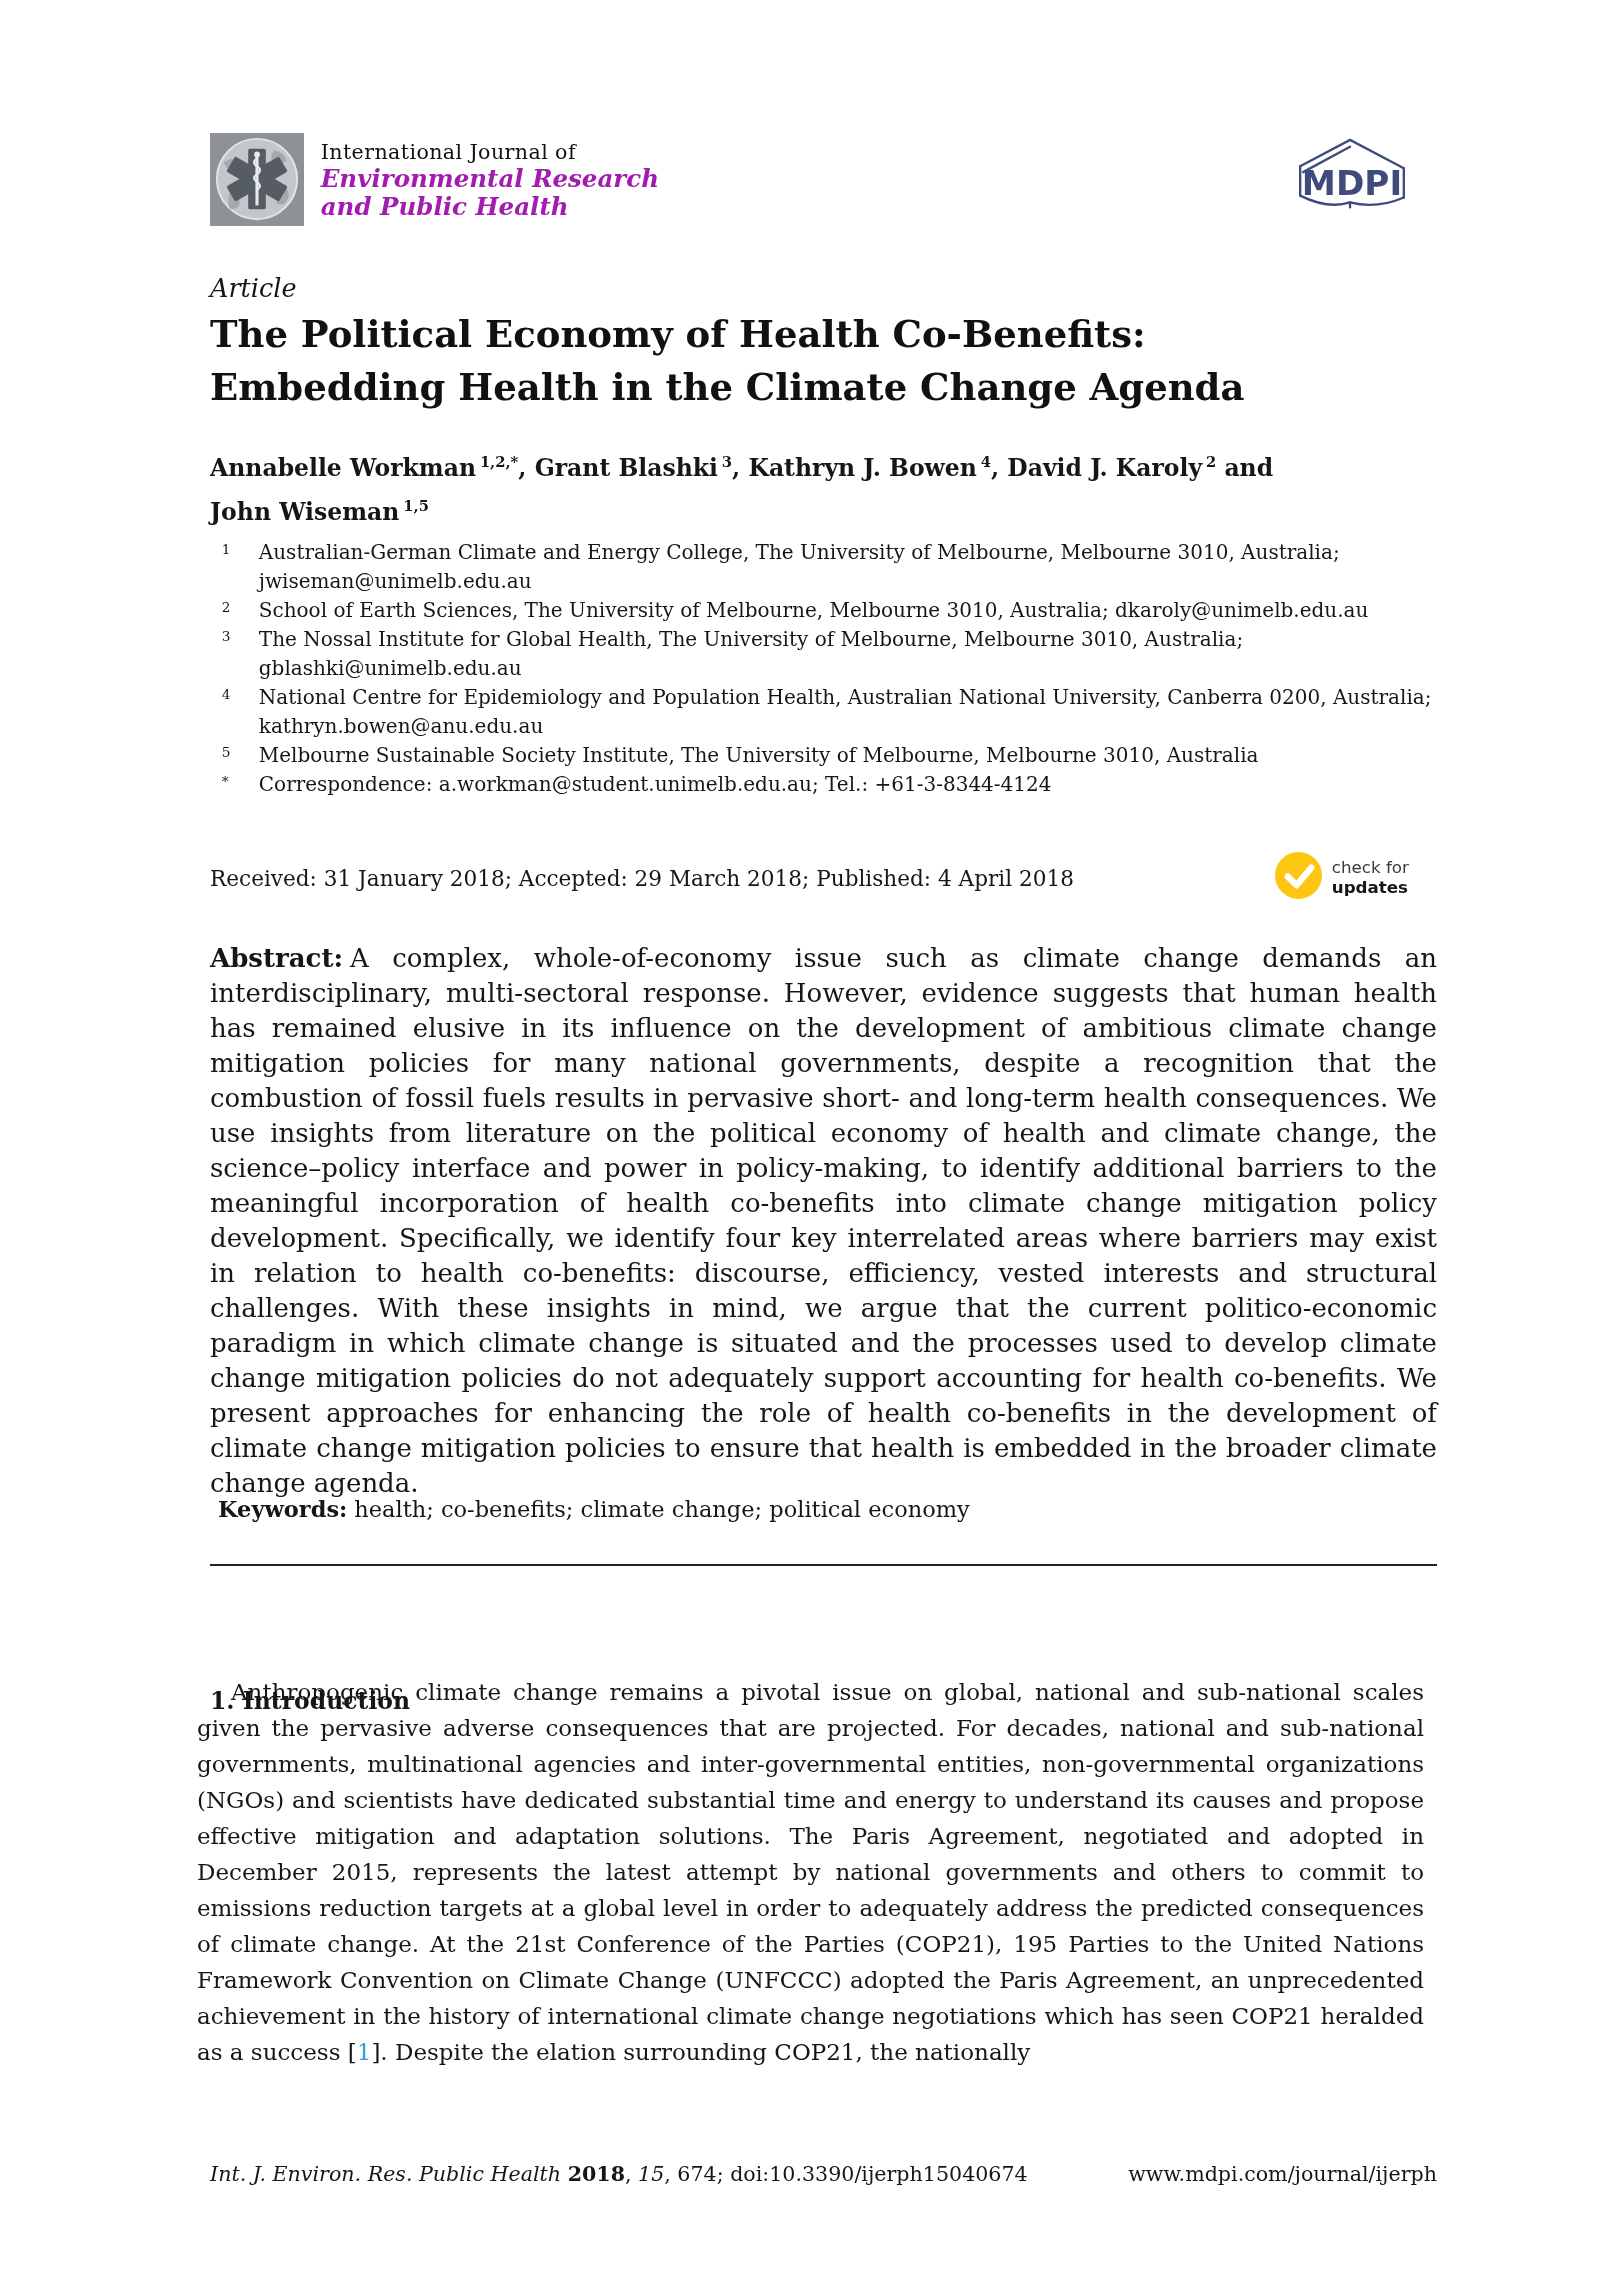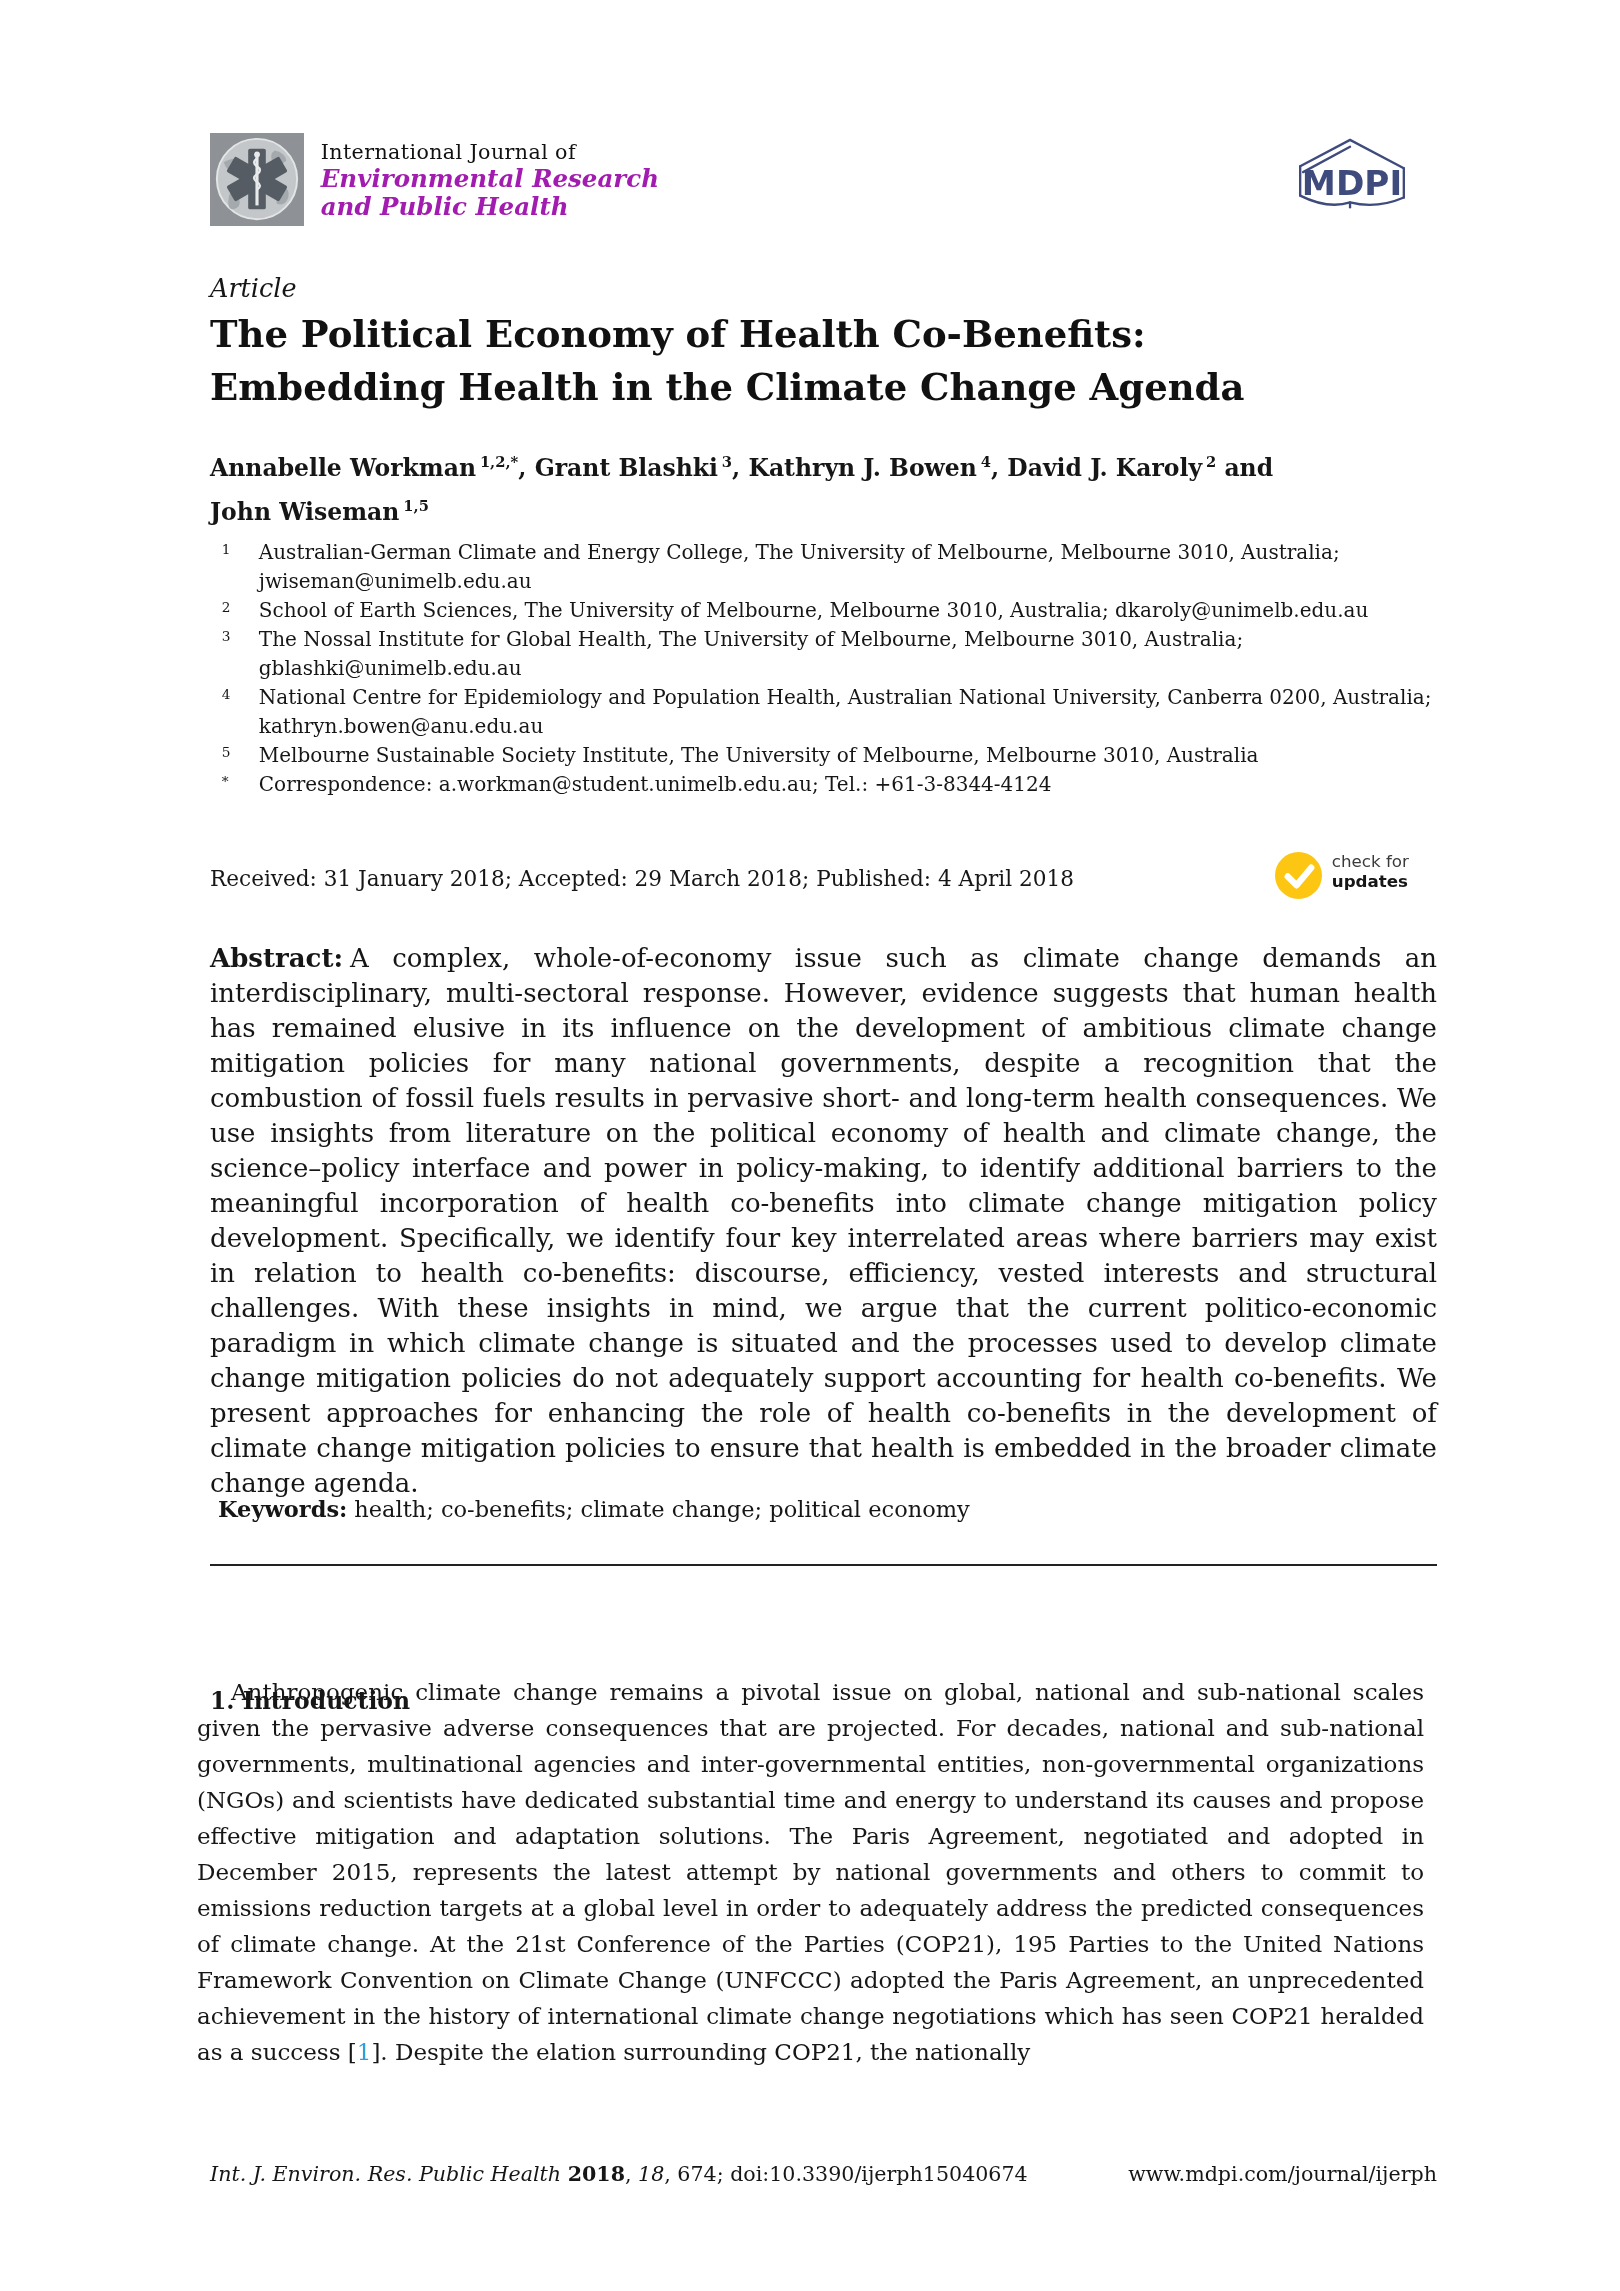--- a/index.html
+++ b/index.html
@@ -22,21 +22,21 @@
   .authors { position:absolute; left:210px; top:443px; width:1227px;
              font-size:23.5px; font-weight:bold; line-height:37px; }
   .authors sup { font-size:14.7px; margin-left:3.9px; font-weight:bold; }
   
   .affils { position:absolute; left:210px; top:538px; width:1227px; }
   .aff-row { display:flex; font-size:20px; line-height:29px; }
   .aff-marker { flex:0 0 37px; padding-left:11.8px; font-size:13.7px; position:relative; top:-2.9px; }
   .aff-text { flex:1; }
   .received { position:absolute; left:210px; top:866px; font-size:21.6px; }
   
-  .badge { position:absolute; left:1275px; top:852px; display:flex; gap:9.8px; 
+  .badge { position:absolute; left:1275px; top:852px; display:flex; gap:9.8px; align-items:center;
            font-family:"DejaVu Sans","Liberation Sans",sans-serif; cursor:pointer; }
   .badge-text { font-size:16.7px; line-height:19.6px; color:#3a3a3a; }
   .badge-text .bold { font-weight:bold; color:#161616; }
   
   .abstract { position:absolute; left:210px; top:941px; width:1227px;
               font-size:26px; line-height:35px; text-align:justify; }
   .abstract b, .keywords b { margin-right:6.9px; }
   .keywords { position:absolute; left:210px; top:1488px; width:1227px; font-size:22.5px; }
   .rule { position:absolute; left:210px; top:1564px; width:1227px; height:2px; background:#222; }
   
@@ -165,19 +165,19 @@
 
   <h2 class="sec-heading" style="margin:0;">1. Introduction</h2>
 
   <p class="intro" style="margin:0;">
     <span>Anthropogenic climate change remains a pivotal issue on global, national and sub-national scales given the pervasive adverse consequences that are projected. For decades, national and sub-national governments, multinational agencies and inter-governmental entities, non-governmental organizations (NGOs) and scientists have dedicated substantial time and energy to understand its causes and propose effective mitigation and adaptation solutions. The Paris Agreement, negotiated and adopted in December 2015, represents the latest attempt by national governments and others to commit to emissions reduction targets at a global level in order to adequately address the predicted consequences of climate change. At the 21st Conference of the Parties (COP21), 195 Parties to the United Nations Framework Convention on Climate Change (UNFCCC) adopted the Paris Agreement, an unprecedented achievement in the history of international climate change negotiations which has seen COP21 heralded as a success [</span><span class="cite">1</span><span>]. Despite the elation surrounding COP21, the nationally</span>
   </p>
 
   <div class="footer">
     <span>
       <span class="f-italic">Int. J. Environ. Res. Public Health</span>
-      <span class="f-bold">2018</span><span>, </span><span class="f-italic">18</span><span>, 674; doi:10.3390/ijerph15040674</span>
+      <span class="f-bold">2018</span><span>, </span><span class="f-italic">15</span><span>, 674; doi:10.3390/ijerph15040674</span>
     </span>
     <span>www.mdpi.com/journal/ijerph</span>
   </div>
 
 </div>
 
 
 </body></html>

